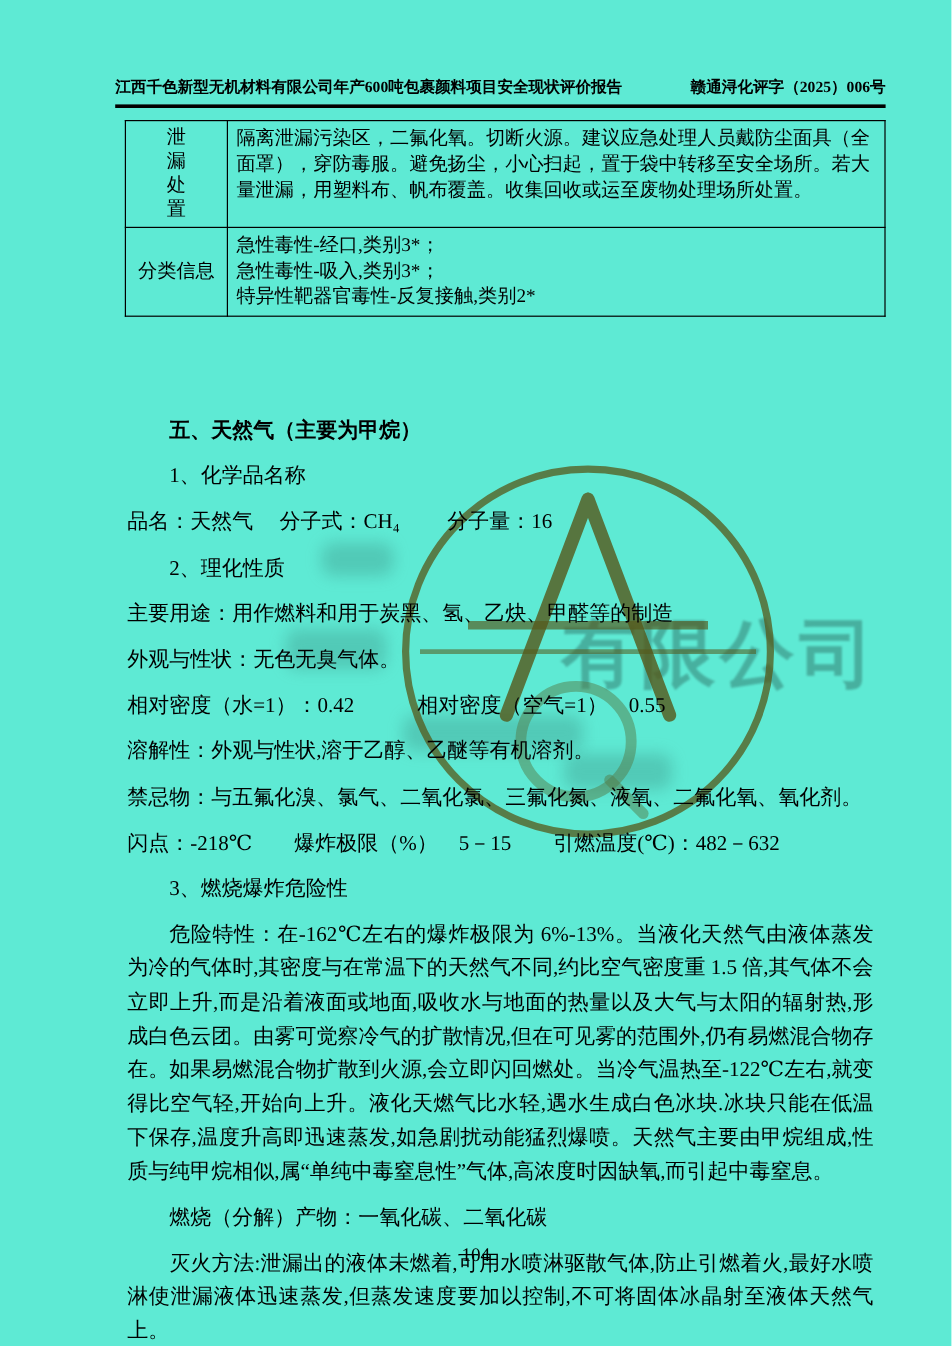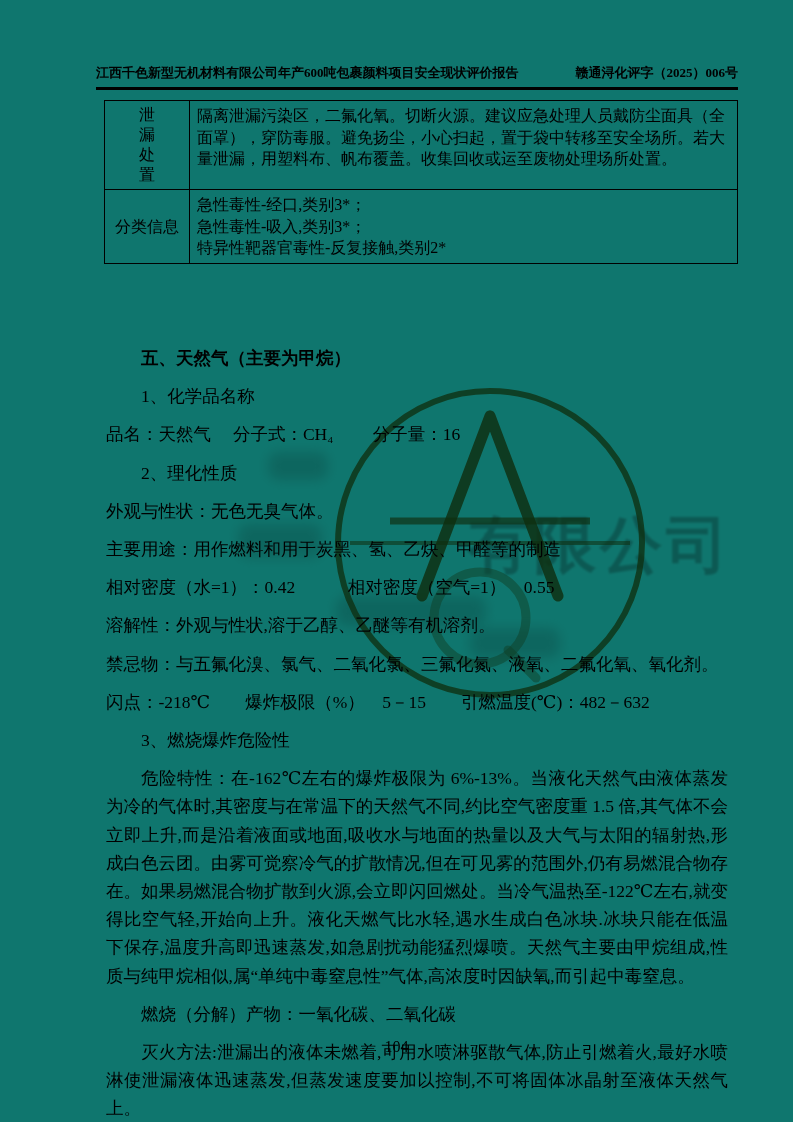--- a/index.html
+++ b/index.html
@@ -1,17 +1,17 @@
 <!DOCTYPE html>
 <html><head>
 <meta charset="utf-8">
 <style>
   html,body{margin:0;padding:0;background:#ffffff;}
   .page{
-    position:relative;width:793px;height:1122px;background:#0f766e;overflow:hidden;
+    position:relative;width:793px;height:1122px;background:#5eead4;overflow:hidden;
     font-family:"Liberation Serif","DejaVu Serif",serif;color:#000;
   }
   
   .header{
     position:absolute;top:64px;left:96px;width:642px;
     display:flex;justify-content:space-between;align-items:flex-end;
     font-size:13px;font-weight:bold;white-space:nowrap;
   }
   .header-rule{position:absolute;top:87px;left:96px;width:642px;border-top:3px solid #000;}
   
@@ -80,22 +80,22 @@
       </td>
     </tr>
   </tbody>
     </table>
 
   <div class="bodytext">
     <p class="p-heading">五、天然气（主要为甲烷）</p>
     <p class="p-indent">1、化学品名称</p>
     <p class="p-flush">品名：天然气　 分子式：CH₄　　 分子量：16</p>
     <p class="p-indent">2、理化性质</p>
+    <p class="p-flush">主要用途：用作燃料和用于炭黑、氢、乙炔、甲醛等的制造</p>
     <p class="p-flush">外观与性状：无色无臭气体。</p>
-    <p class="p-flush">主要用途：用作燃料和用于炭黑、氢、乙炔、甲醛等的制造</p>
     <p class="p-flush">相对密度（水=1）：0.42　　　相对密度（空气=1）　0.55</p>
     <p class="p-flush">溶解性：外观与性状,溶于乙醇、乙醚等有机溶剂。</p>
     <p class="p-flush">禁忌物：与五氟化溴、氯气、二氧化氯、三氟化氮、液氧、二氟化氧、氧化剂。</p>
     <p class="p-flush">闪点：-218℃　　爆炸极限（%）　5－15　　引燃温度(℃)：482－632</p>
     <p class="p-indent">3、燃烧爆炸危险性</p>
     <p class="p-just">危险特性：在-162℃左右的爆炸极限为 6%-13%。当液化天然气由液体蒸发为冷的气体时,其密度与在常温下的天然气不同,约比空气密度重 1.5 倍,其气体不会立即上升,而是沿着液面或地面,吸收水与地面的热量以及大气与太阳的辐射热,形成白色云团。由雾可觉察冷气的扩散情况,但在可见雾的范围外,仍有易燃混合物存在。如果易燃混合物扩散到火源,会立即闪回燃处。当冷气温热至-122℃左右,就变得比空气轻,开始向上升。液化天燃气比水轻,遇水生成白色冰块.冰块只能在低温下保存,温度升高即迅速蒸发,如急剧扰动能猛烈爆喷。天然气主要由甲烷组成,性质与纯甲烷相似,属“单纯中毒窒息性”气体,高浓度时因缺氧,而引起中毒窒息。</p>
     <p class="p-indent">燃烧（分解）产物：一氧化碳、二氧化碳</p>
     <p class="p-just">灭火方法:泄漏出的液体未燃着,可用水喷淋驱散气体,防止引燃着火,最好水喷淋使泄漏液体迅速蒸发,但蒸发速度要加以控制,不可将固体冰晶射至液体天然气上。</p>
     <p class="p-indent">4、包装与储运</p>
     <p class="p-flush">危险货物包装标志：4　　包装类别：(Ⅰ)36</p>

